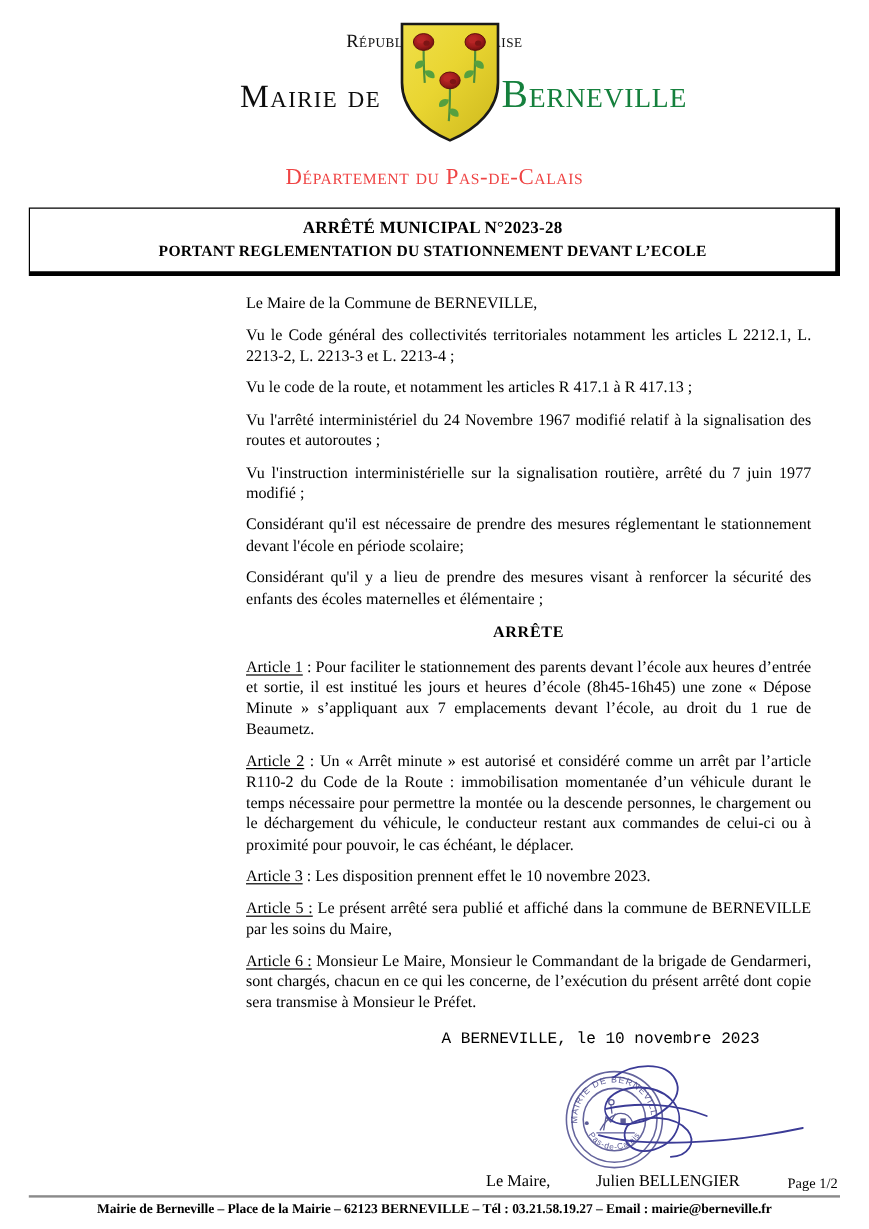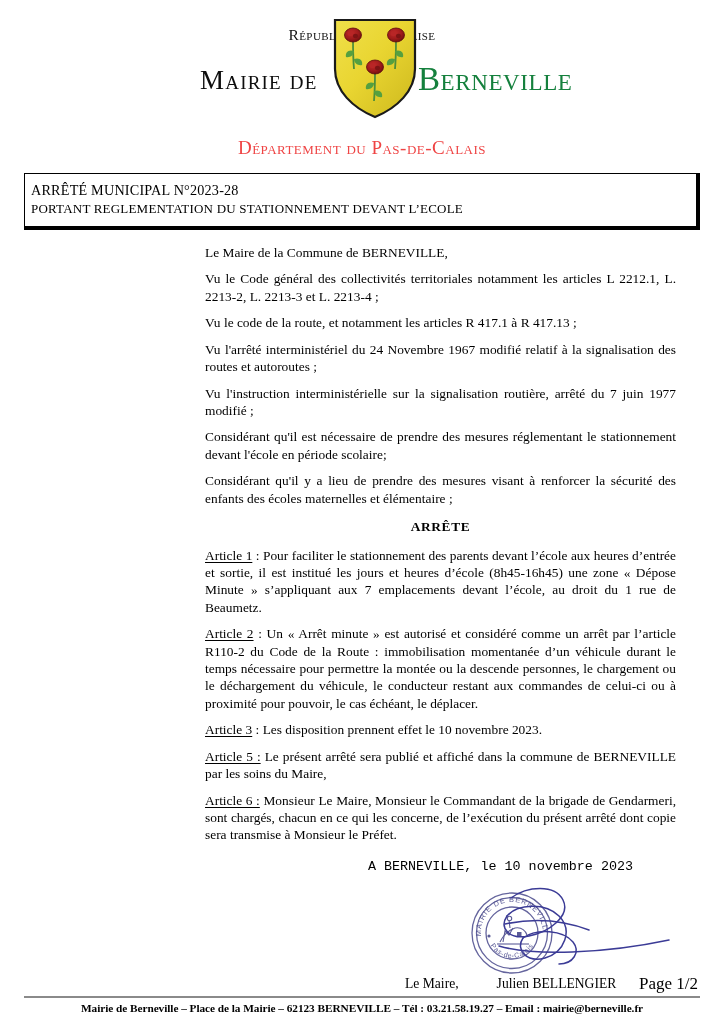--- a/index.html
+++ b/index.html
@@ -91,21 +91,23 @@
   
   .titlebox-wrap {
     margin: 14px 24px 0 24px;
     position: relative;
   }
   .titlebox {
     border: 1.5px solid #000;
     border-right-width: 4px;
     border-bottom-width: 4px;
     padding: 7px 6px 8px 6px;
+    text-align: center;
     background: #fff;
+    font-weight: bold;
   }
   .titlebox .tline {
     font-size: 14.5px;
     line-height: 1.36;
     letter-spacing: 0.2px;
     white-space: nowrap;
   }
   .titlebox .tline1 { font-size: 14.2px; }
   .titlebox .tline2 { font-size: 13px; }
 
@@ -174,21 +176,21 @@
   .footer {
     position: absolute;
     left: 0;
     right: 0;
     bottom: 10px;
     padding: 0 24px;
     box-sizing: border-box;
   }
   .pageno {
     text-align: right;
-    font-size: 17px;
+    font-size: 12px;
     margin-bottom: 2px;
     padding-right: 2px;
   }
   .footrule {
     height: 2px;
     background: #8a8a8a;
     width: 100%;
     margin-bottom: 4px;
   }
   .footline {

